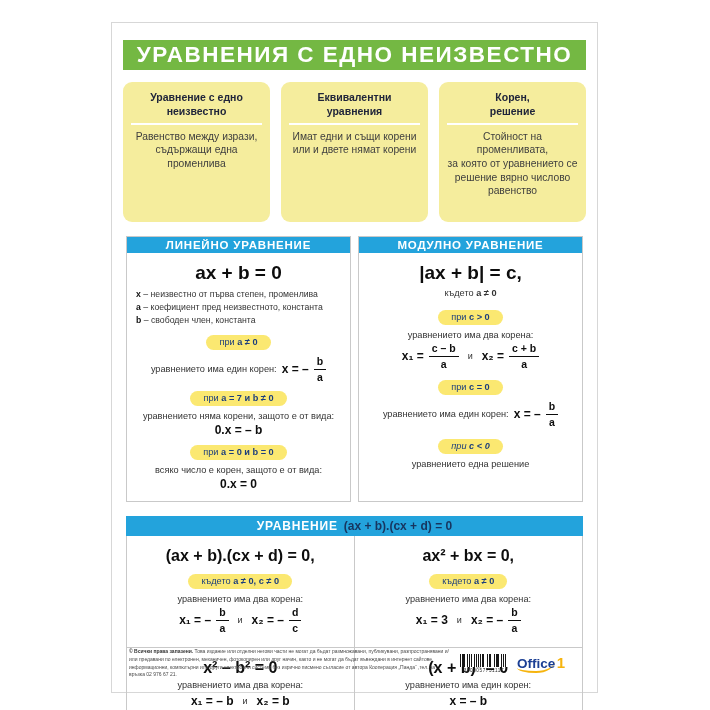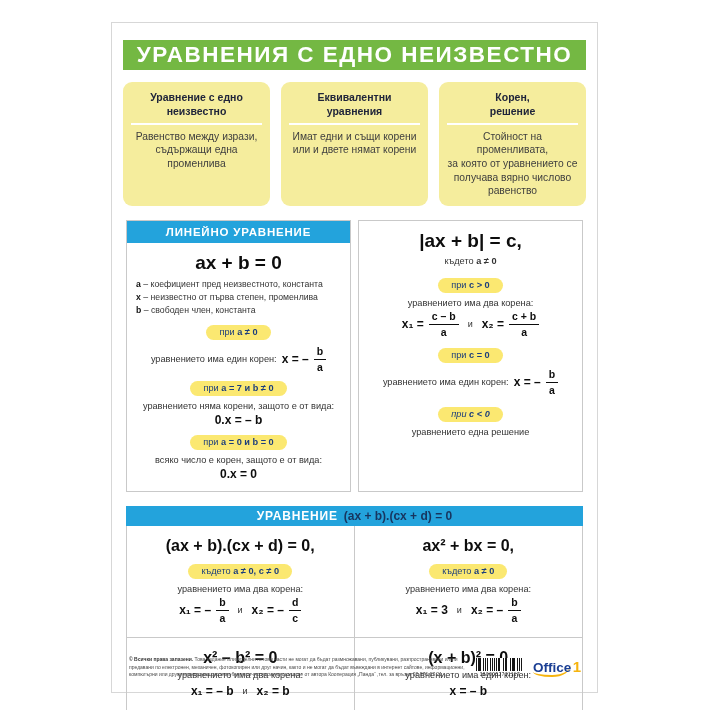--- a/index.html
+++ b/index.html
@@ -3,27 +3,27 @@
 <meta charset="utf-8">
 <style>
   :root{
     --green:#74b843; --blue:#23a3dc; --yellowBox:#f5ed9d; --yellowPill:#fbe871; --navy:#1c3e7c;
   }
   *{box-sizing:border-box; margin:0; padding:0;}
   html,body{width:710px;height:710px;background:#ffffff;font-family:"Liberation Sans","DejaVu Sans",sans-serif;}
   .poster{position:absolute;left:111px;top:22px;width:487px;height:671px;background:#fff;border:1px solid #d7d7d7;padding:0 11px;}
   .title-bar{margin-top:17px;height:30px;background:var(--green);color:#fff;font-weight:bold;font-size:22.5px;letter-spacing:1.5px;display:flex;align-items:center;justify-content:center;white-space:nowrap;}
   .defs{display:flex;gap:11px;margin-top:12px;}
-  .def-card{flex:1;background:var(--yellowBox);border-radius:9px;padding:9px 7px 8px;text-align:center;display:flex;flex-direction:column;}
+  .def-card{flex:1;background:var(--yellowBox);border-radius:9px;padding:9px 7px 24px;text-align:center;display:flex;flex-direction:column;}
   .def-title{font-weight:bold;font-size:10.5px;color:#20253a;line-height:1.3;white-space:pre-line;}
   .def-divider{height:1.5px;background:#fff;margin:5px 1px;}
   .def-body{font-size:10.3px;color:#3e3e3e;line-height:1.32;white-space:pre-line;}
   .panels{display:flex;gap:7px;margin:14px 3px 0;align-items:stretch;}
   .panel{flex:1;border:1px solid #c9c9c9;background:#fff;display:flex;flex-direction:column;}
-  .panel-header{height:22px;background:var(--blue);color:#fff;font-weight:bold;font-size:11.5px;letter-spacing:.8px;display:flex;align-items:center;justify-content:center;}
+  .panel-header{height:16px;background:var(--blue);color:#fff;font-weight:bold;font-size:11.5px;letter-spacing:.8px;display:flex;align-items:center;justify-content:center;}
   .panel-body{padding:4px 7px 8px;text-align:center;flex:1;}
   .big-formula{font-size:19px;font-weight:bold;color:#0d0d0d;margin:5px 0 4px;}
   .legend{text-align:left;font-size:8.7px;color:#333;line-height:1.5;margin:1px 0 2px 2px;}
   .legend b{color:#111;}
   .pill{display:inline-block;background:var(--yellowPill);border-radius:9px;padding:2.5px 13px;font-size:9.2px;color:var(--navy);margin:6px 0 3px;}
   .pill b{font-weight:bold;}
   .case-text{font-size:9.2px;color:#333;margin:2px 0;}
   .eq{font-size:12px;font-weight:bold;color:#0d0d0d;margin:2px 0;}
   .row{display:flex;align-items:center;justify-content:center;gap:5px;margin:2px 0;}
   .frac{display:inline-flex;flex-direction:column;vertical-align:middle;line-height:1;font-weight:bold;font-size:10.5px;color:#0d0d0d;}
@@ -39,21 +39,21 @@
   .cell.r1{border-bottom:1px solid #c9c9c9;}
   .cell.c1{border-right:1px solid #c9c9c9;}
   .cell-formula{font-size:16px;font-weight:bold;color:#0d0d0d;margin:2px 0 3px;}
   .cell-formula.sm{font-size:16px;}
   .footer{position:absolute;left:17px;right:14px;bottom:13px;display:flex;align-items:center;gap:9px;}
   .copyright{flex:1;font-size:5px;color:#4a4a4a;line-height:1.55;text-align:left;}
   .copyright b{color:#333;}
   .barcode-wrap{width:48px;flex:none;}
   .barcode{height:13px;background:repeating-linear-gradient(90deg,#161616 0 1px,#fff 1px 2px,#161616 2px 3.6px,#fff 3.6px 4.4px,#161616 4.4px 5px,#fff 5px 6.8px);}
   .barcode-digits{font-size:4.6px;letter-spacing:.6px;color:#222;text-align:center;margin-top:.5px;}
-  .logo{flex:none;display:flex;align-items:baseline;margin-right:2px;}
+  .logo{flex:none;display:flex;align-items:baseline;margin-right:18px;}
   .logo .office{color:#1b3f94;font-weight:bold;font-size:13.5px;border-bottom:2.2px solid #f6b40e;padding-bottom:.5px;border-radius:0 0 50% 50%/0 0 70% 30%;}
   .logo .one{color:#f6b40e;font-weight:bold;font-size:15px;margin-left:1.5px;}
 </style>
 </head>
 <body>
 
 <div class="poster">
 
   <div class="title-bar">
     <span>УРАВНЕНИЯ С ЕДНО НЕИЗВЕСТНО</span>
@@ -74,34 +74,34 @@
       <div class="def-divider"></div>
       <div class="def-body">Имат едни и същи корени
 или и двете нямат корени</div>
     </div>
     <div class="def-card">
       <div class="def-title">Корен,
 решение</div>
       <div class="def-divider"></div>
       <div class="def-body">Стойност на променливата,
 за която от уравнението се
-получава вярно числово
+решение вярно числово
 равенство</div>
     </div>
   </div>
 
   <div class="panels">
 
     <div class="panel">
       <div class="panel-header">ЛИНЕЙНО УРАВНЕНИЕ</div>
       <div class="panel-body">
         <div class="big-formula">ax + b = 0</div>
         <div class="legend">
+          <div><b>x</b> <span>– неизвестно от първа степен, променлива</span></div>
           <div><b>a</b> <span>– коефициент пред неизвестното, константа</span></div>
-          <div><b>x</b> <span>– неизвестно от първа степен, променлива</span></div>
           <div><b>b</b> <span>– свободен член, константа</span></div>
         </div>
         <div><span class="pill"><span>при</span> <b>a ≠ 0</b></span></div>
         <div class="row">
           <span class="case-text">уравнението има един корен:</span>
           <span class="eq">x = –</span>
           <span class="frac">
               <span class="num">b</span>
               <span class="den">a</span>
             </span>
@@ -109,20 +109,21 @@
         <div><span class="pill"><span>при</span> <b>a = 7 и b ≠ 0</b></span></div>
         <div class="case-text">уравнението няма корени, защото е от вида:</div>
         <div class="eq">0.x = – b</div>
         <div><span class="pill"><span>при</span> <b>a = 0 и b = 0</b></span></div>
         <div class="case-text">всяко число е корен, защото е от вида:</div>
         <div class="eq">0.x = 0</div>
       </div>
     </div>
 
     <div class="panel">
+      <div class="panel-header">МОДУЛНО УРАВНЕНИЕ</div>
       <div class="panel-body">
         <div class="big-formula">|ax + b| = c,</div>
         <div class="case-text"><span>където</span> <b>a ≠ 0</b></div>
         <div style="margin-top:6px;"><span class="pill"><span>при</span> <b>c &gt; 0</b></span></div>
         <div class="case-text">уравнението има два корена:</div>
         <div class="row">
           <span class="eq">x₁ =</span>
           <span class="frac">
               <span class="num">c – b</span>
               <span class="den">a</span>

